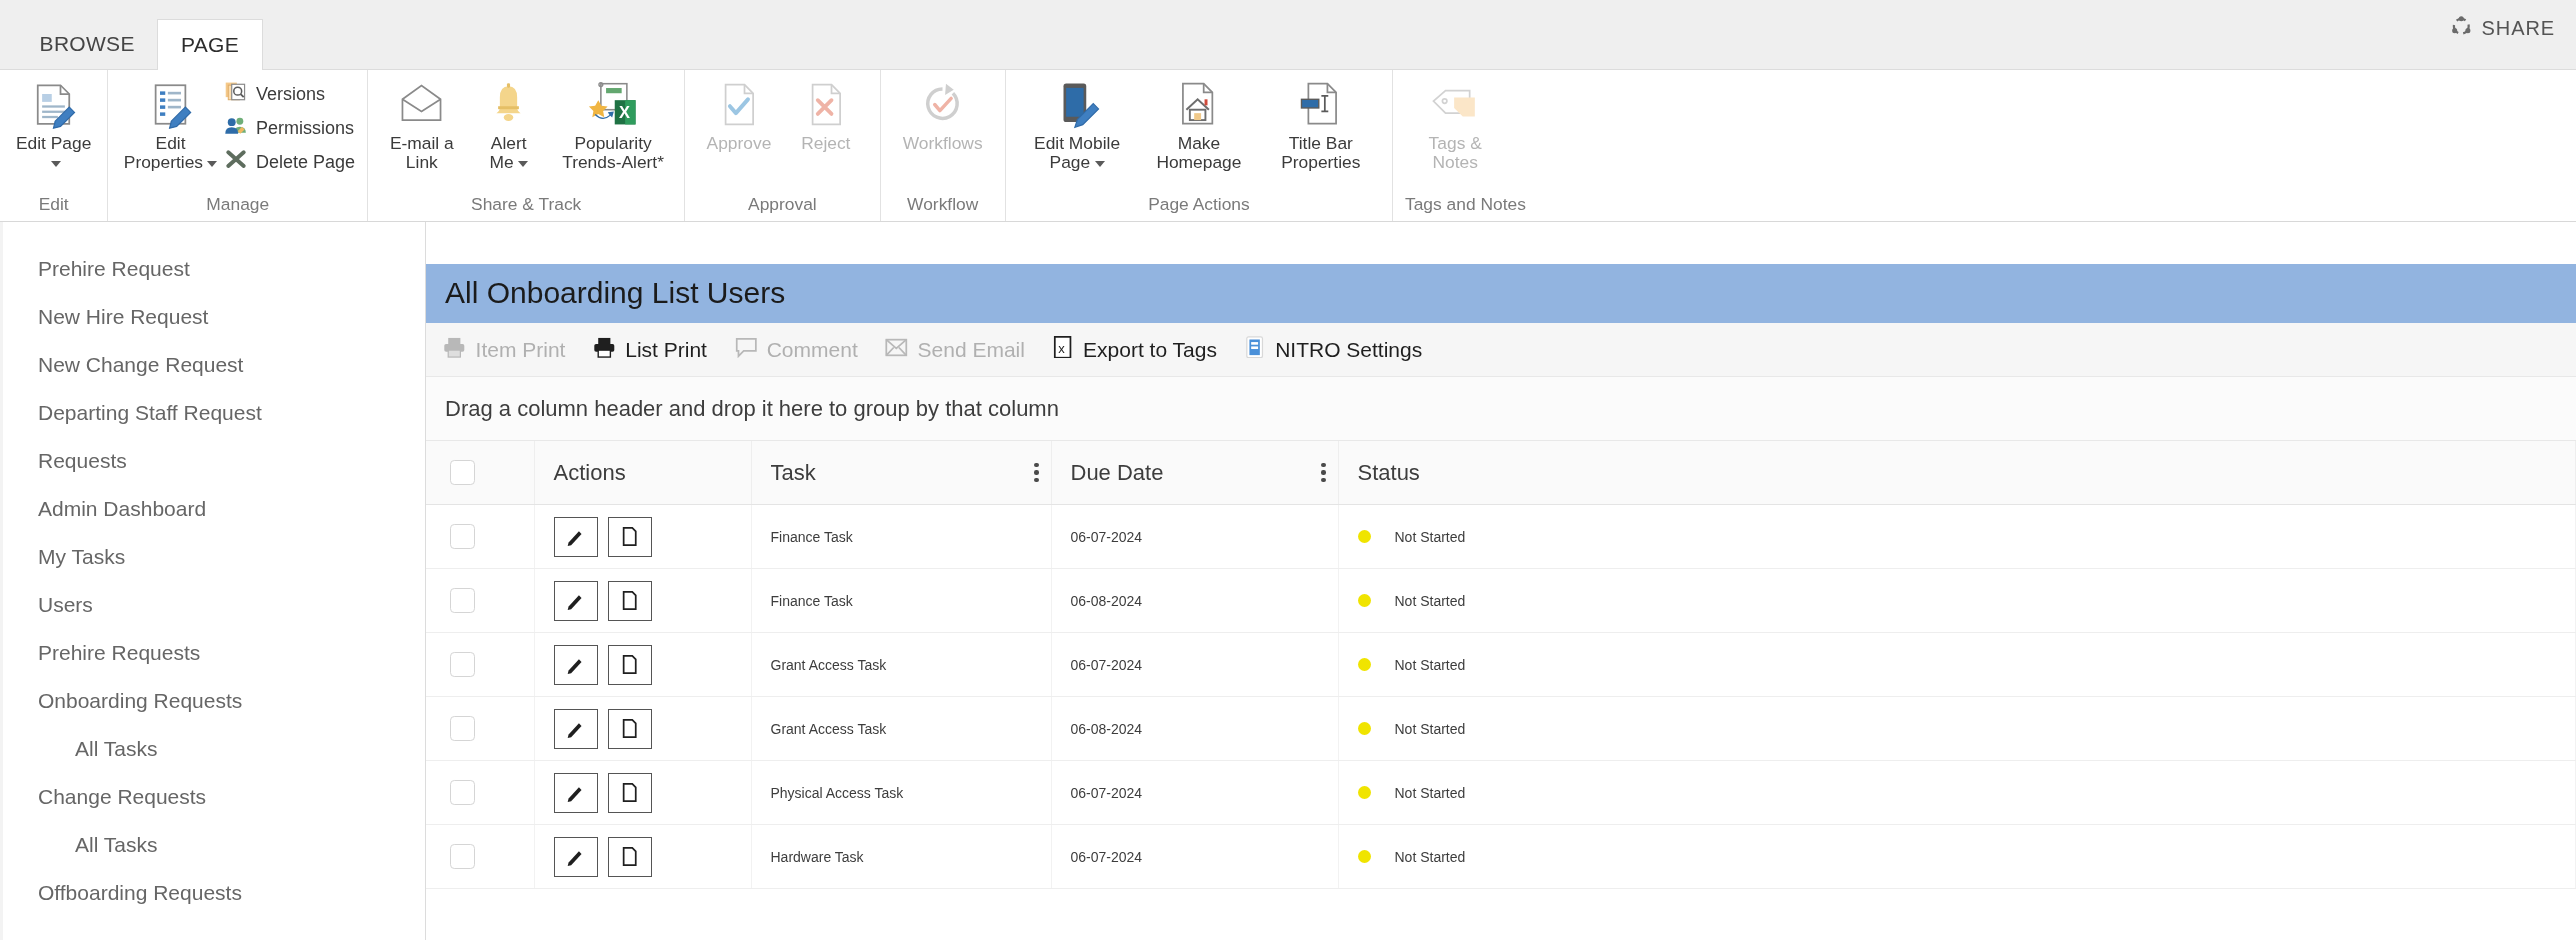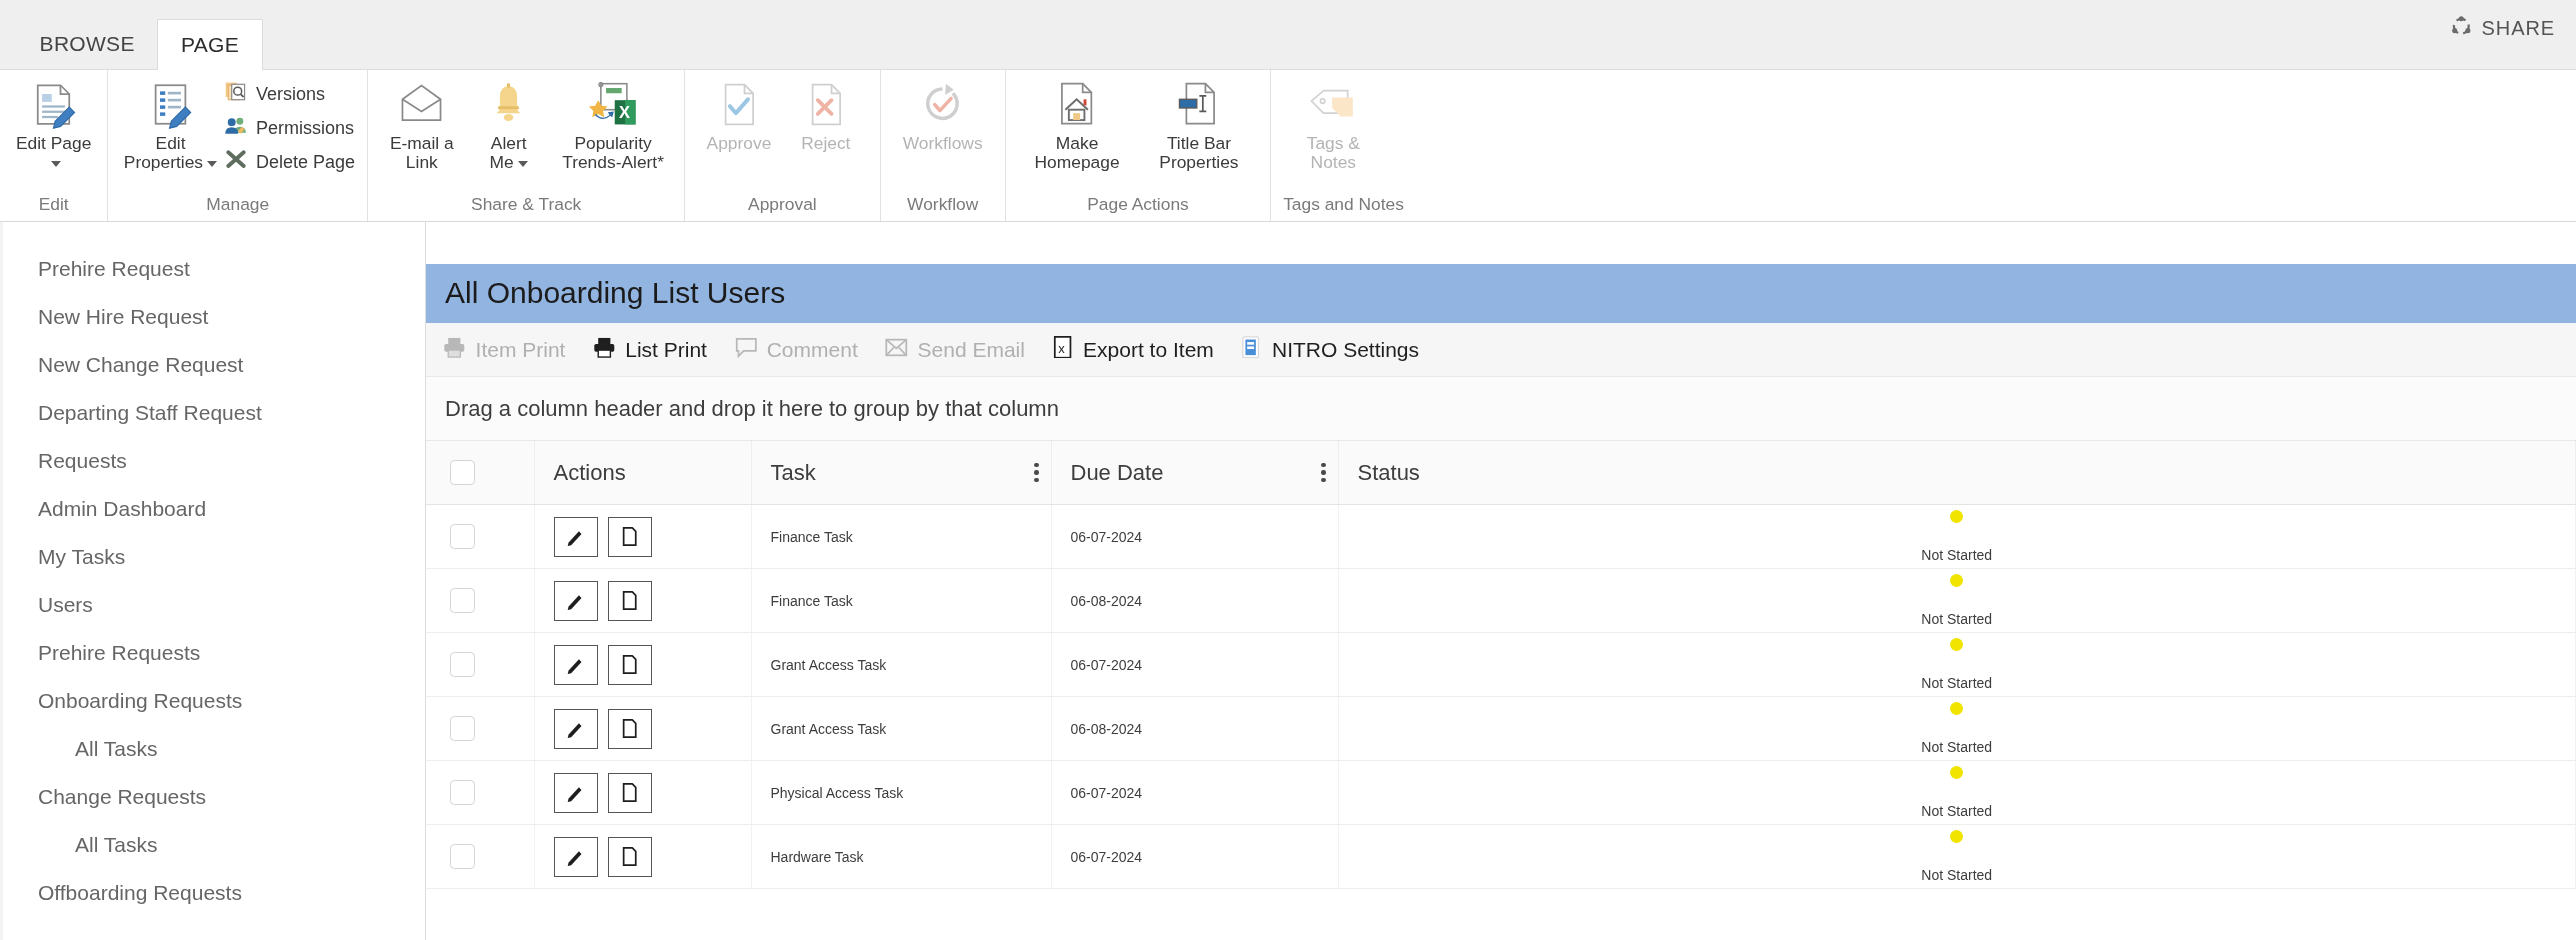--- a/index.html
+++ b/index.html
@@ -128,21 +128,21 @@
   .kebab{
     position:absolute;right:12px;top:50%;transform:translateY(-50%);
     display:flex;flex-direction:column;gap:3.5px;cursor:pointer;
   }
   .kebab i{width:4.3px;height:4.3px;background:#4a4a4a;border-radius:50%;display:block;}
   .actcell{display:flex;gap:10.4px;}
   .actbtn{
     width:42px;height:38px;border:0.9px solid #555;background:#fff;
     display:flex;align-items:center;justify-content:center;cursor:pointer;
   }
-  .statuscell{display:flex;align-items:center;gap:24px;flex-direction:column;}
+  .statuscell{display:flex;align-items:center;gap:24px;}
   .dot{width:13px;height:13px;border-radius:50%;display:inline-block;}
 </style>
 </head>
 <body>
 
 <div class="tabstrip">
   <div class="tab">BROWSE</div>
   <div class="tab active">PAGE</div>
   <div class="share-btn">
     <span>
@@ -319,20 +319,30 @@
           </svg>
         </span>
         <span class="cap">Workflows</span>
       </div>
     </div>
     <div class="rgroup-label">Workflow</div>
   </div>
 
   <div class="rgroup">
     <div class="rgroup-items">
+      <div class="rbtn xwide">
+        <span class="ico">
+          <svg width="49" height="49" viewBox="0 0 56 56">
+            <rect x="12" y="4" width="26" height="44" rx="3" fill="#5a5a5a"></rect>
+            <rect x="15" y="9" width="20" height="33" fill="#2e6ca8"></rect>
+            <path d="M28 45 l18-18 6 6 -18 18 -9 3 z" fill="#3f7fc1" stroke="#2f6aa8" stroke-width="1.4"></path>
+          </svg>
+        </span>
+        <span class="cap">Edit Mobile<br>Page<span class="caret"></span></span>
+      </div>
       <div class="rbtn xwide">
         <span class="ico">
           <svg width="45" height="49" viewBox="0 0 52 56">
             <path d="M8 4 h24 l10 10 v36 h-34 z" fill="#fff" stroke="#8a8a8a" stroke-width="2"></path>
             <path d="M32 4 v10 h10" fill="none" stroke="#8a8a8a" stroke-width="2"></path>
             <path d="M12 34 L25 22 L38 34" fill="none" stroke="#6e6e6e" stroke-width="2.4"></path>
             <rect x="16" y="34" width="18" height="12" fill="none" stroke="#6e6e6e" stroke-width="2.2"></rect>
             <rect x="21" y="38" width="8" height="8" fill="#f0c98a"></rect>
             <rect x="33" y="22" width="3.4" height="7" fill="#d04a3a"></rect>
           </svg>
@@ -433,21 +443,21 @@
           </span>
           <span>Send Email</span>
         </div>
         <div class="cmd">
           <span>
             <svg width="21" height="22.6" viewBox="0 0 24 26" style="font-size:24px">
               <rect x="2" y="1" width="18" height="24" fill="#ffffff" stroke="#1f1f1f" stroke-width="2"></rect>
               <text x="6" y="19" font-family="Liberation Sans" font-size="15" fill="#1f1f1f">x</text>
             </svg>
           </span>
-          <span>Export to Item</span>
+          <span>Export to Tags</span>
         </div>
         <div class="cmd">
           <span>
             <svg width="21" height="22.6" viewBox="0 0 24 26">
               <rect x="2" y="1" width="18" height="24" rx="2" fill="#ffffff" stroke="#d8d8d8" stroke-width="1.4"></rect>
               <rect x="5" y="4" width="12" height="18" fill="#4a90d9"></rect>
               <rect x="7" y="7" width="8" height="3" fill="#ffffff"></rect>
               <rect x="7" y="12" width="8" height="3" fill="#ffffff"></rect>
             </svg>
           </span>

